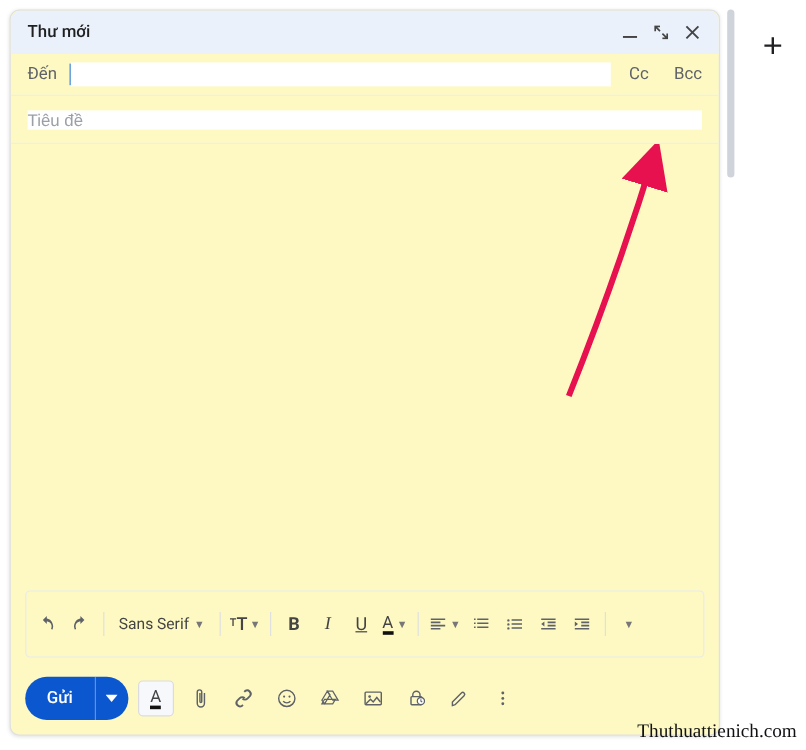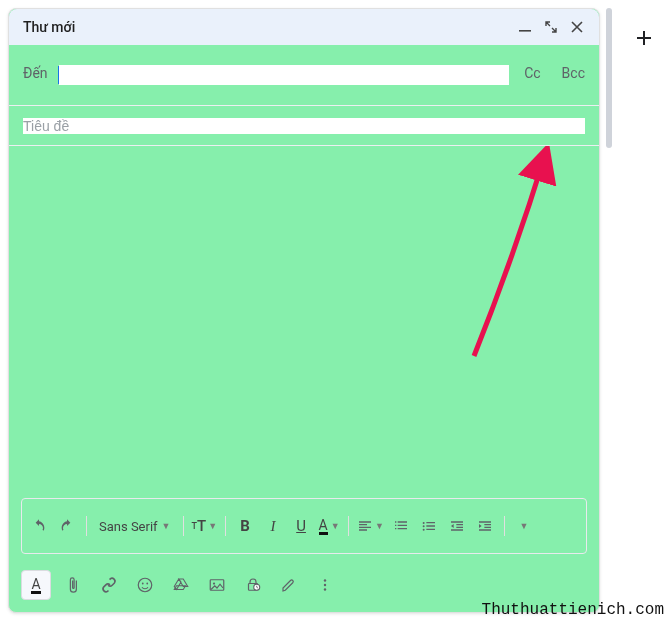--- a/index.html
+++ b/index.html
@@ -15,21 +15,21 @@
     position: absolute;
     left: 8px;
     top: 8px;
     width: 592px;
     height: 605px;
     border: 1px solid #e0e0e0;
     border-radius: 8px;
     box-shadow: 0 1px 3px rgba(60,64,67,0.15);
     display: flex;
     flex-direction: column;
-    background: #86efac;
+    background: #fef9c3;
   }
   .compose-header {
     background: #eaf1fb;
     border-radius: 8px 8px 0 0;
     padding: 10px 14px;
     display: flex;
     align-items: center;
     justify-content: space-between;
   }
   .compose-title {
@@ -39,22 +39,22 @@
   }
   .header-controls {
     display: flex;
     gap: 10px;
     align-items: center;
   }
   .header-controls svg { display: block; }
   .hdr-btn { cursor: pointer; padding: 2px; }
   .recipients-row {
     display: flex;
-    align-items: flex-start;
-    padding: 20px 14px;
+    align-items: center;
+    padding: 7px 14px;
     border-bottom: 1px solid #eceff1;
   }
   .to-label { font-size: 14px; color: #5f6368; margin-right: 10px; }
   .to-input {
     flex: 1;
     border: none;
     outline: none;
     font-size: 14px;
     height: 20px;
   }
@@ -145,21 +145,21 @@
     width: 28px; height:28px;
     display:flex; align-items:center; justify-content:center;
     cursor:pointer;
     color:#444;
   }
   .icon-btn svg { fill:#5f6368; }
   .watermark {
     position:absolute;
     right: 8px;
     bottom: 6px;
-    font-family: Liberation Mono, monospace;
+    font-family: Liberation Serif, serif;
     font-size: 16px;
     color:#111;
   }
   .plus-btn {
     position:absolute;
     right: 18px; top: 28px;
     cursor:pointer;
   }
   .side-scroll {
     position:absolute;
@@ -279,20 +279,28 @@
           <path fill="#5f6368" d="M3 5h18v2H3zm8 4h10v2H11zm0 4h10v2H11zm-8 4h18v2H3zm0-8l4 3-4 3z"></path>
         </svg>
     </div>
     <div class="tb-sep"></div>
     <div class="tb-btn">
         <span class="dd-caret">▼</span>
       </div>
   </div>
 
   <div class="bottom-bar">
+    <div class="send-btn">
+      <div class="send-main">Gửi</div>
+      <div class="send-more">
+        <svg width="10" height="10" viewBox="0 0 10 10">
+            <path d="M0 2 L5 8 L10 2 Z"></path>
+          </svg>
+      </div>
+    </div>
     <div class="format-toggle">
       <span style="border-bottom:3px solid #111;font-size:14px;line-height:14px;color:#444;">A</span>
     </div>
     <div class="icon-btn">
       <svg width="18" height="18" viewBox="0 0 24 24">
           <path d="M16.5 6v11.5a4 4 0 01-8 0V5a2.5 2.5 0 015 0v10.5a1 1 0 01-2 0V6" stroke="#5f6368" stroke-width="1.6" fill="none"></path>
         </svg>
     </div>
     <div class="icon-btn">
       <svg width="18" height="18" viewBox="0 0 24 24">

